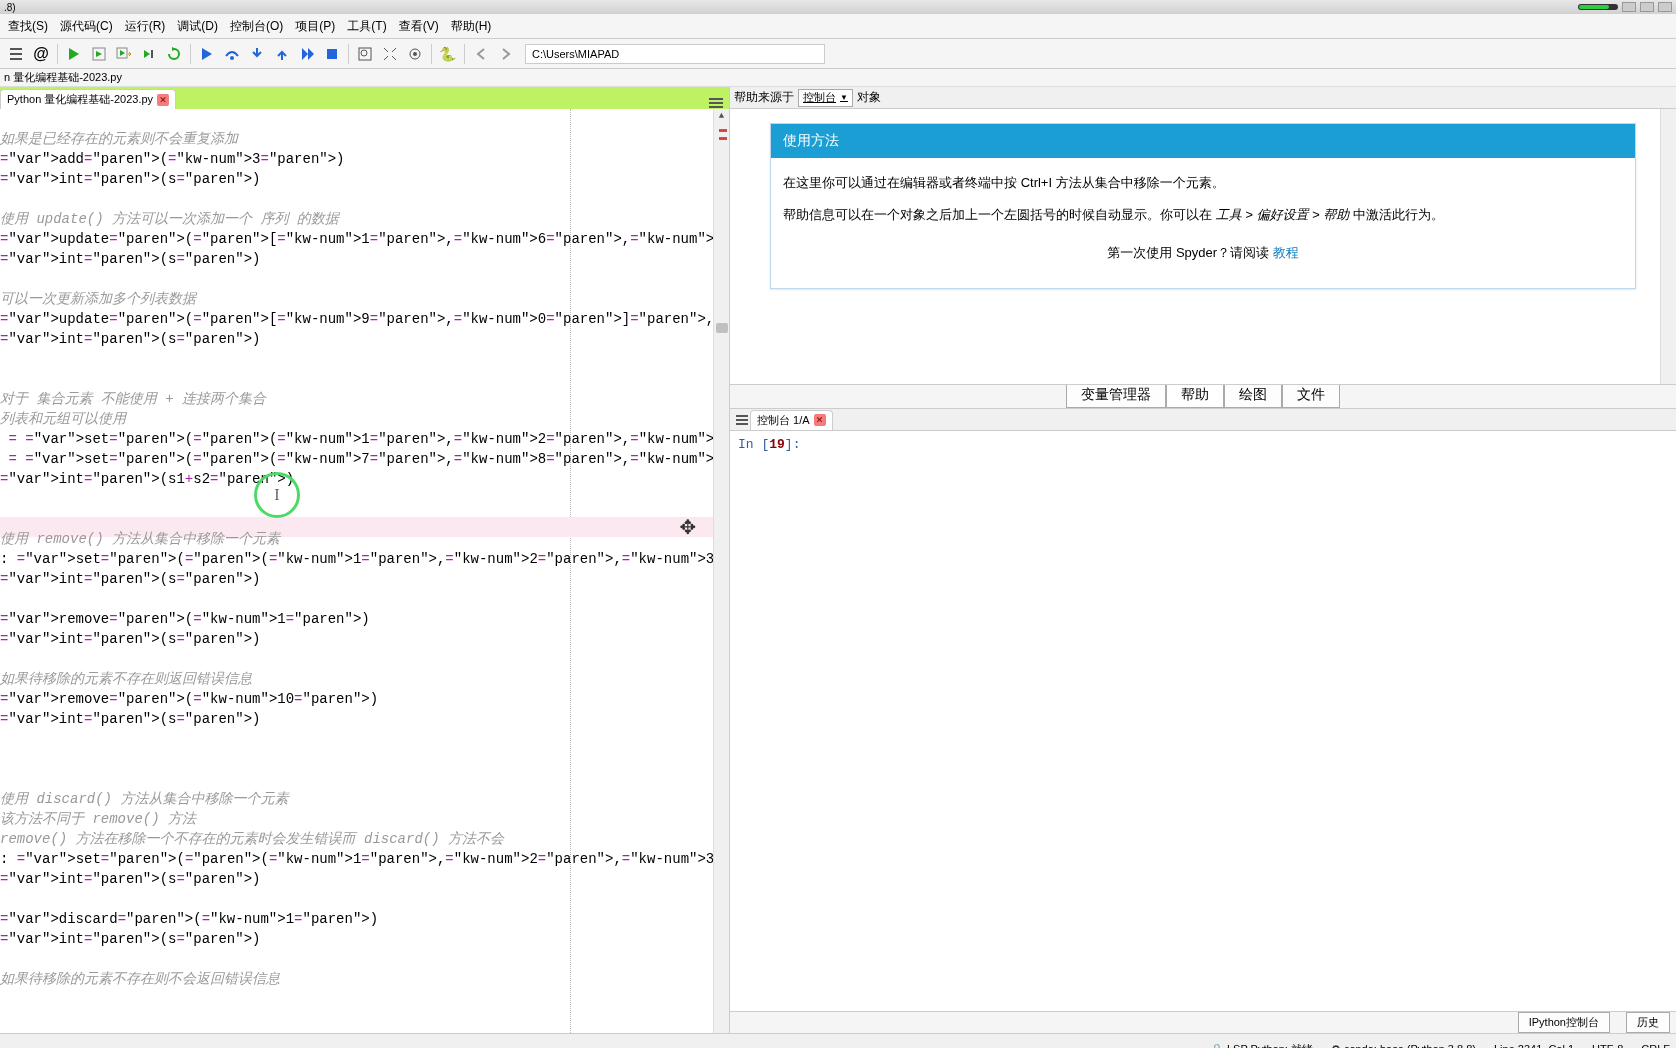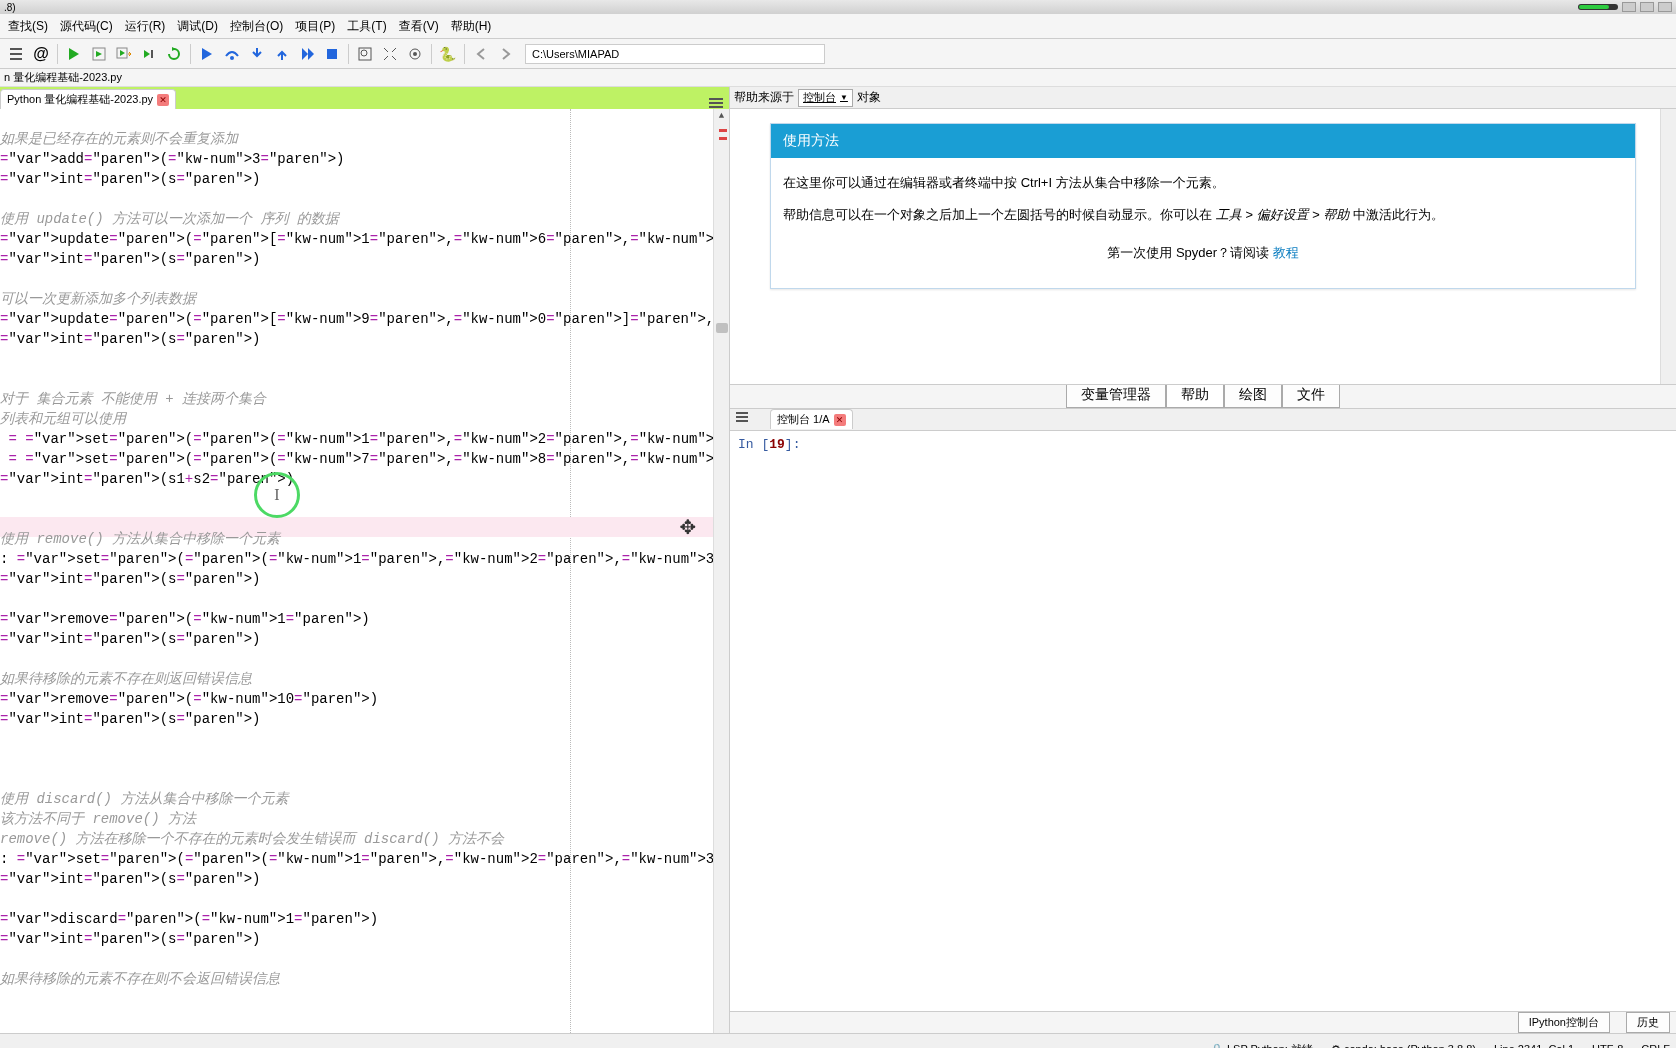--- a/index.html
+++ b/index.html
@@ -273,23 +273,22 @@
   background: #fdfdfd;
   font-size: 14px;
   cursor: pointer;
 }
 .right-tab.active { background: #fff; }
 .console-tab-bar {
   height: 22px;
   background: #f0f0f0;
   border-bottom: 1px solid #ccc;
   display: flex;
-  align-items: flex-start;
+  align-items: center;
   padding: 0 4px;
-  gap: 20px;
 }
 .console {
   flex: 1;
   background: #fff;
   padding: 6px 8px;
   font-family: Consolas, "Courier New", monospace;
   font-size: 13px;
 }
 .console .prompt { color: #355aa0; }
 .console .num { color: #8b0000; font-weight: bold; }

